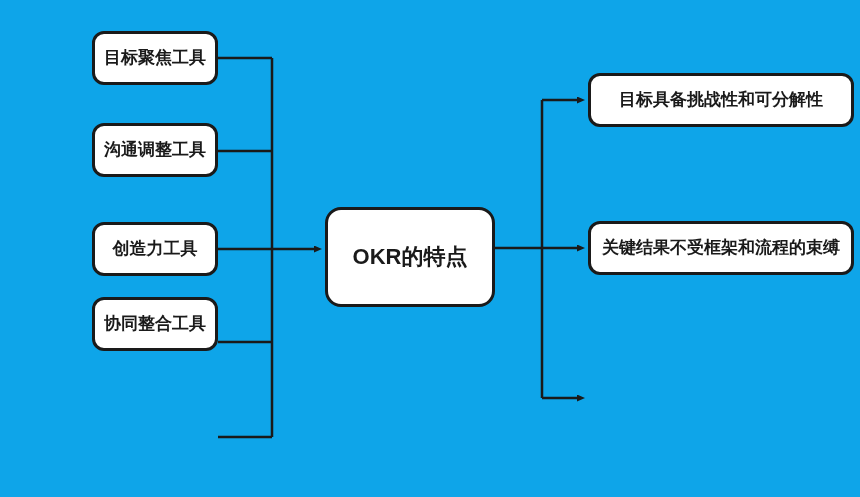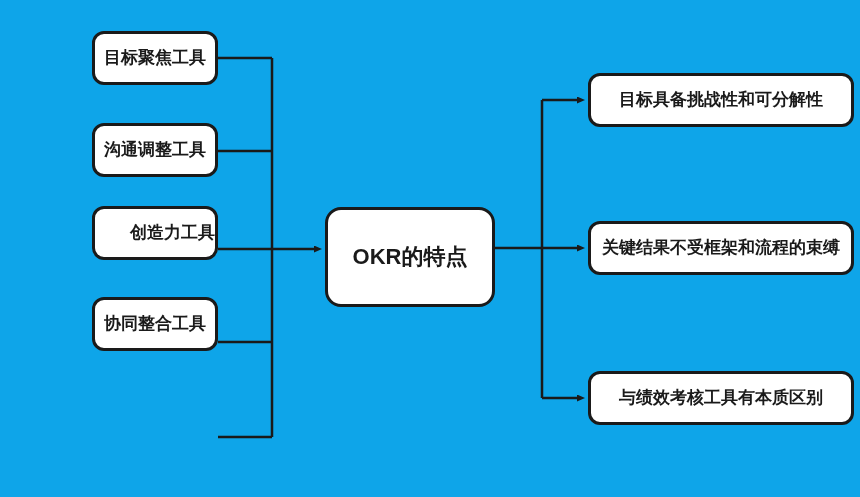--- a/index.html
+++ b/index.html
@@ -51,21 +51,21 @@
     font-size: 22px;
   }
   .node-right {
     left: 588px;
     width: 266px;
     height: 54px;
     font-size: 17px;
   }
   .pos-l1 { top: 31px; }
   .pos-l2 { top: 123px; }
-  .pos-l3 { top: 206px; justify-content: flex-end; }
+  .pos-l3 { top: 222px; }
   .pos-l4 { top: 297px; }
   .pos-l5 { top: 410px; }
   .pos-r1 { top: 73px; }
   .pos-r2 { top: 221px; }
   .pos-r3 { top: 371px; }
 </style>
 </head>
 <body>
 
 <div class="canvas">
@@ -111,17 +111,14 @@
   <div class="node node-center">
     <span>OKR的特点</span>
   </div>
 
   <div class="node node-right pos-r1">
     <span>目标具备挑战性和可分解性</span>
   </div>
   <div class="node node-right pos-r2">
     <span>关键结果不受框架和流程的束缚</span>
   </div>
-  <div class="node node-right pos-r3">
-    <span>与绩效考核工具有本质区别</span>
-  </div>
 
 </div>
 
 </body></html>

